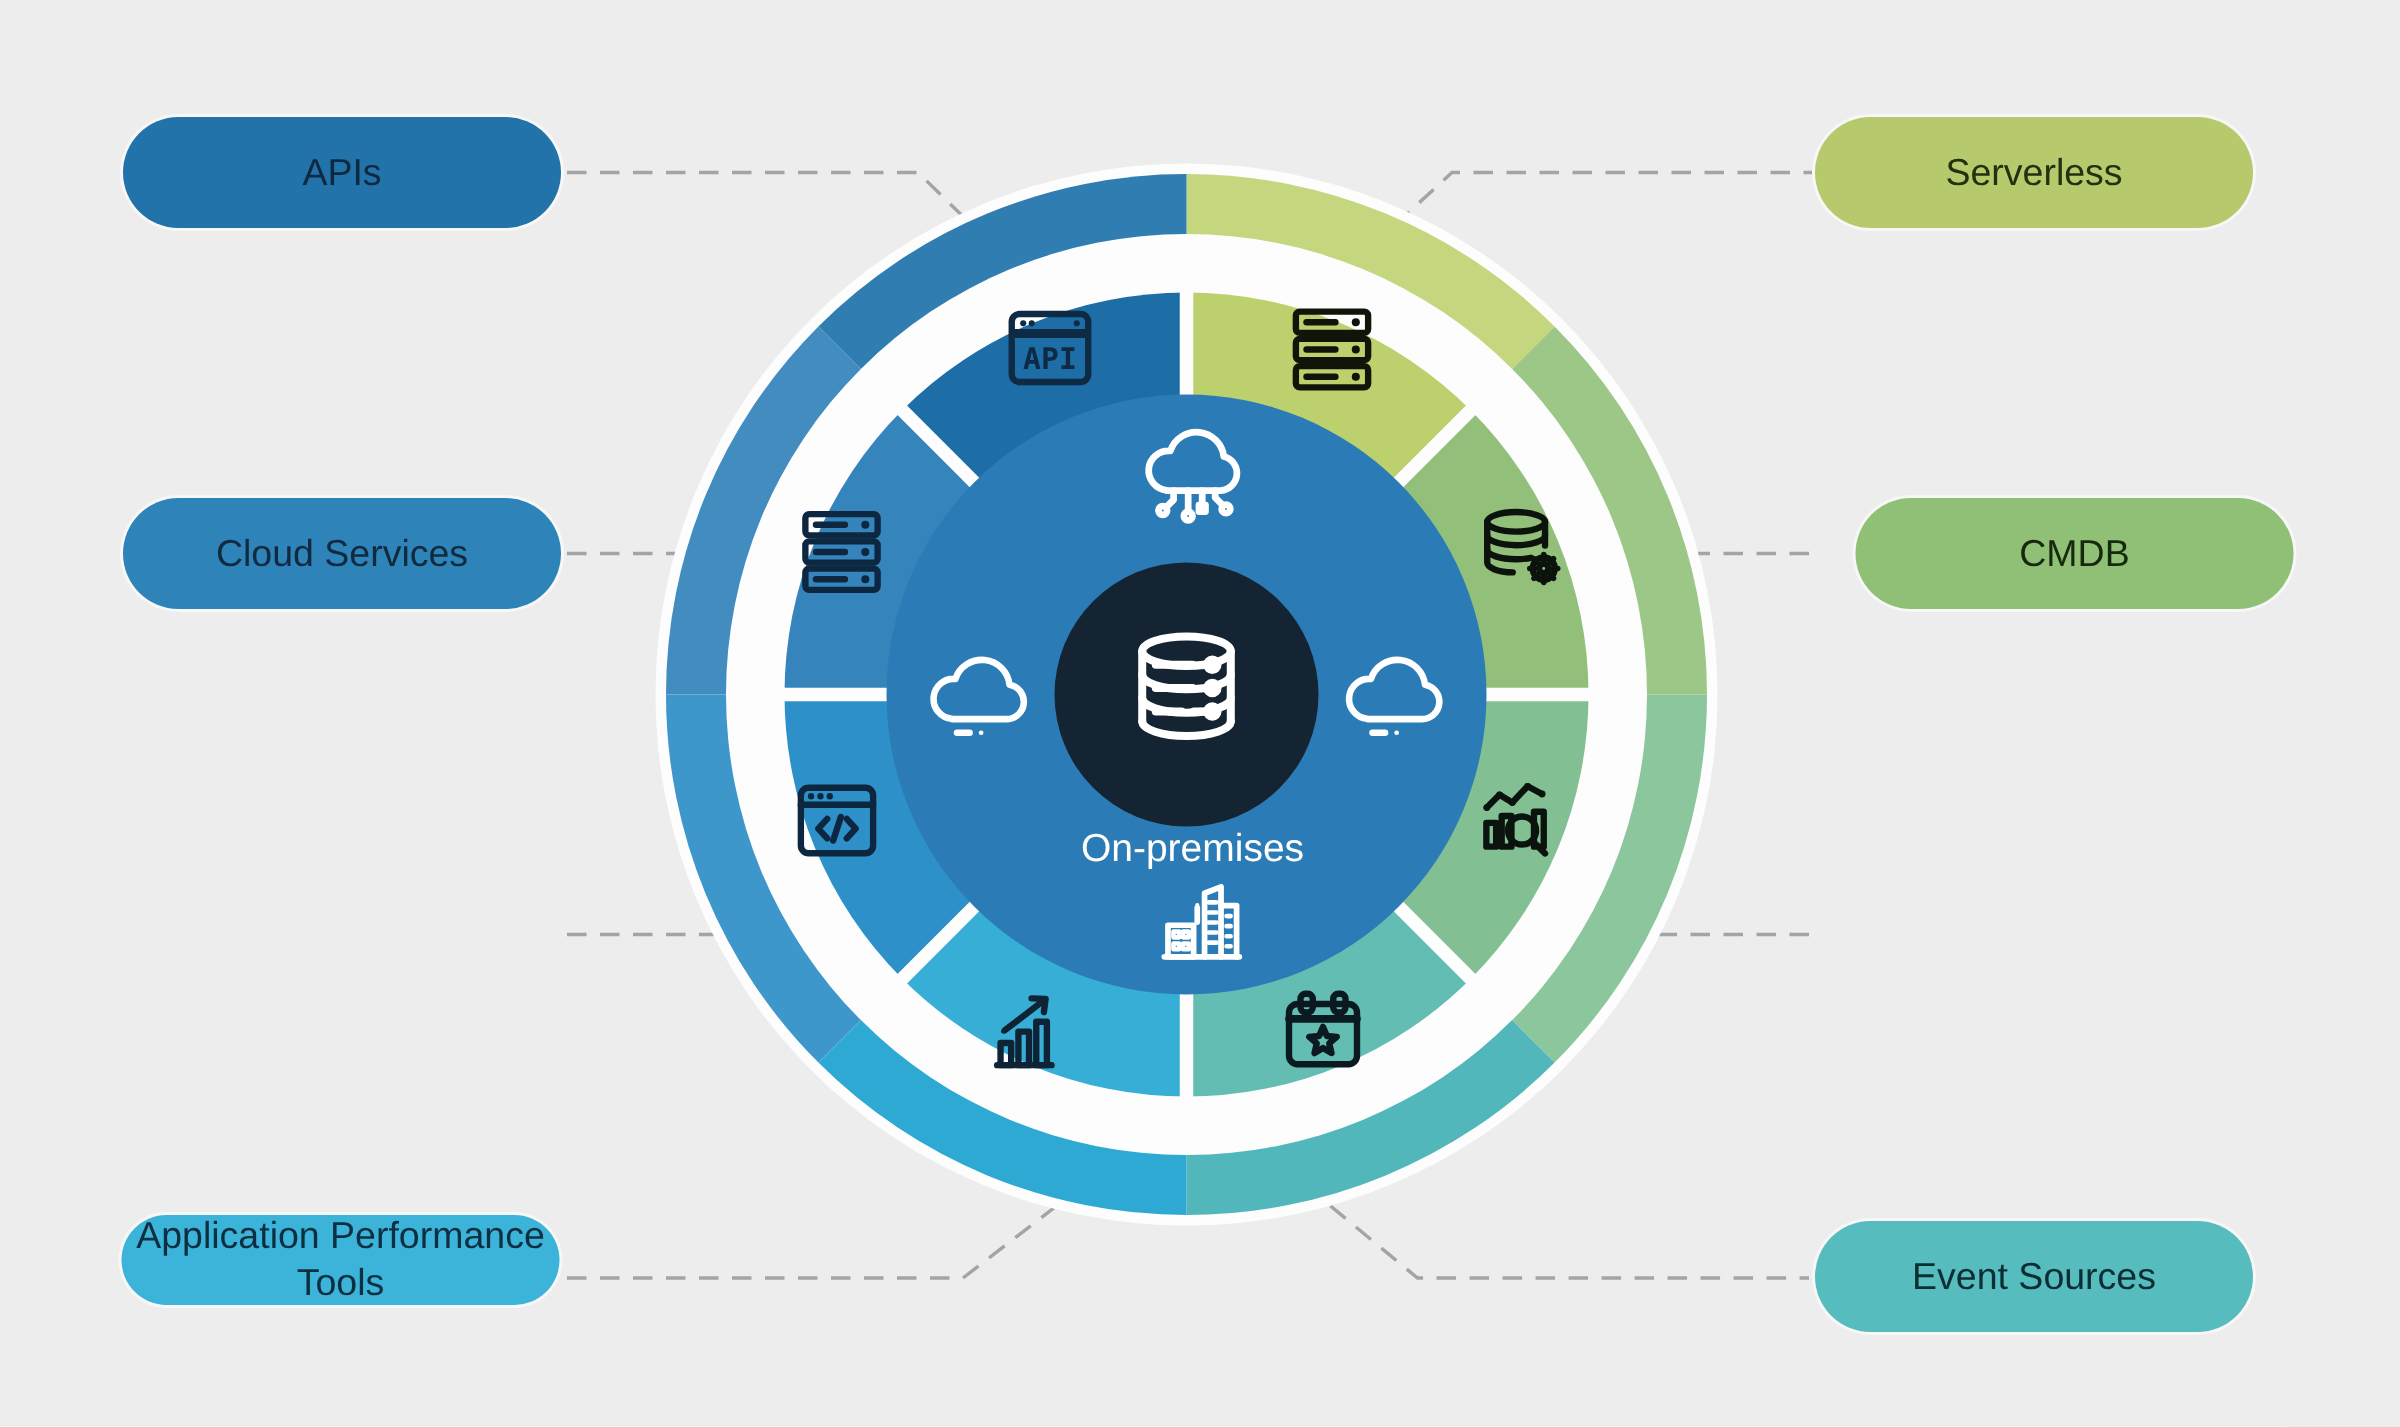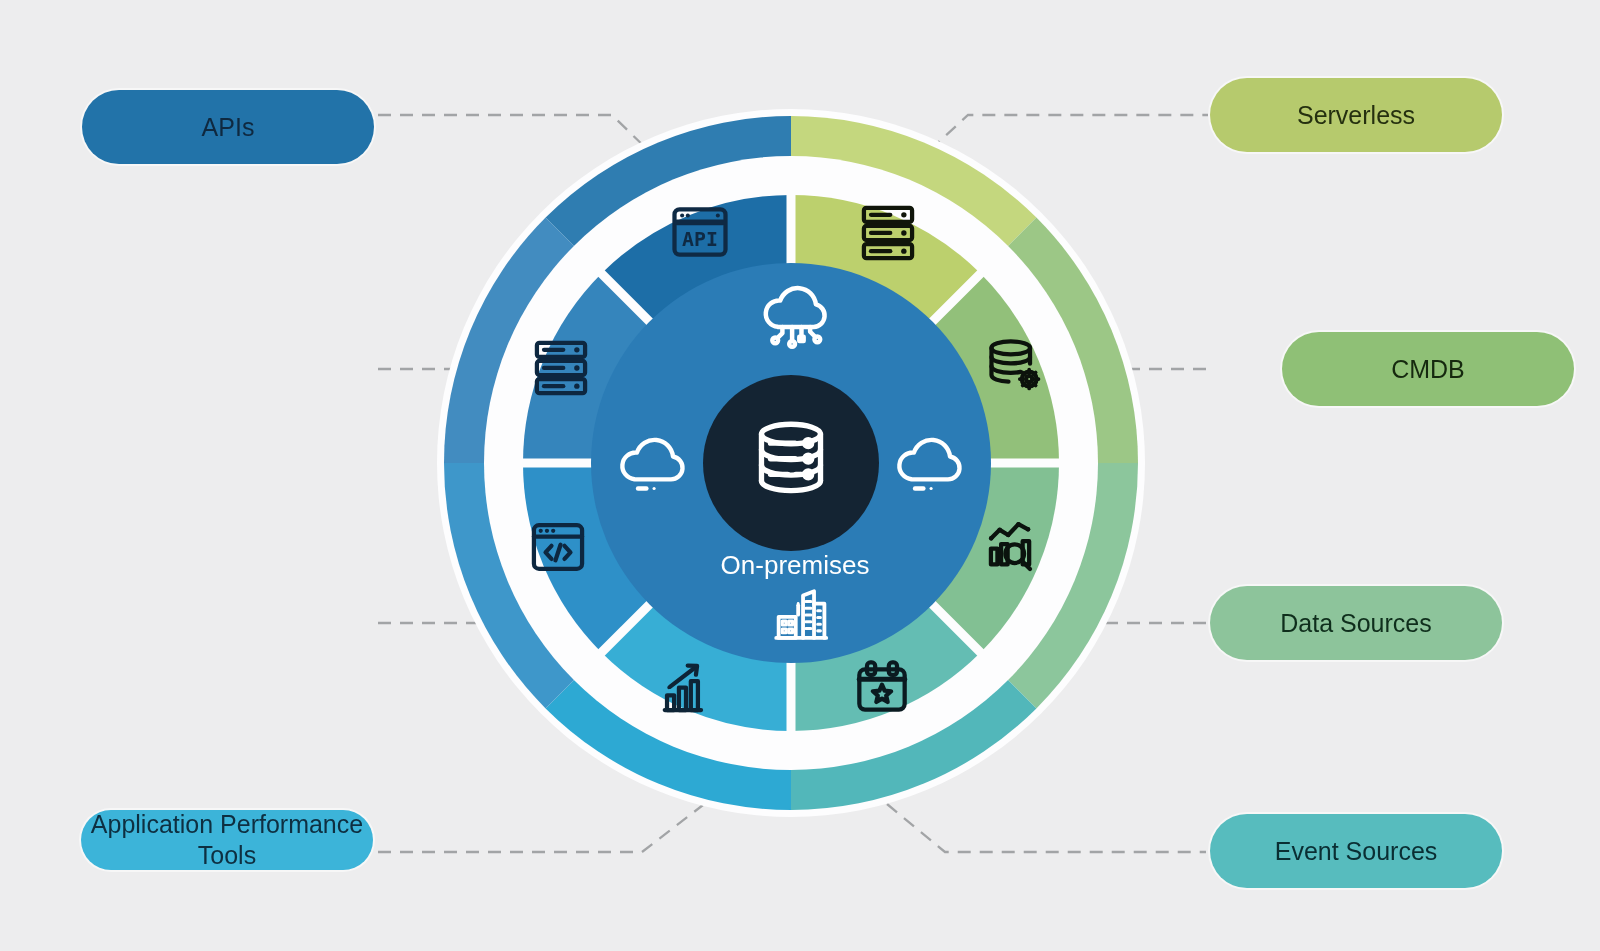--- a/index.html
+++ b/index.html
@@ -5,26 +5,26 @@
   html,body{margin:0;padding:0;}
   body{font-family:"Liberation Sans", sans-serif;}
   .canvas{position:relative;width:1600px;height:951px;overflow:hidden;}
   .scene{position:absolute;left:0;top:0;}
   .pill{
     position:absolute;width:292px;height:74px;border-radius:40px;
     display:flex;align-items:center;justify-content:center;text-align:center;
     font-size:25px;line-height:1.24;padding:0 8px;box-sizing:border-box;
     box-shadow:0 0 0 2px rgba(255,255,255,.55);
   }
-  .pos-l1{left:82px;top:78px;margin-top:12px;}
+  .pos-l1{left:82px;top:78px;}
   .pos-l2{left:82px;top:332px;}
   .pos-l3{left:82px;top:586px;}
   .pos-l4{left:81px;top:810px;height:60px;align-items:center;}
   .pos-r1{left:1210px;top:78px;justify-content:center;}
-  .pos-r2{left:1282px;top:332px;}
+  .pos-r2{left:1237px;top:332px;}
   .pos-r3{left:1210px;top:586px;}
   .pos-r4{left:1210px;top:814px;}
   .connector{fill:none;stroke-width:2.3;stroke-dasharray:13 9;}
   .divider{stroke:#fdfdfe;stroke-width:9;stroke-linecap:butt;}
   .onprem-label{font-size:26px;text-anchor:middle;}
 </style>
 </head>
 <body>
 
 <div class="canvas" style="background-color: rgb(237, 237, 238);">
@@ -240,30 +240,30 @@
       <use width="24" height="24" transform="translate(-27.6,115.4) scale(3.05)" href="#buildings-icon" style="color: rgb(255, 255, 255);"></use>
       <use width="24" height="24" transform="translate(-49.2,-50.2) scale(4.1)" href="#database-server-icon" style="color: rgb(255, 255, 255);"></use>
 
       <text class="onprem-label" x="4" y="111" fill="#ffffff">On-premises</text>
     </g>
   </svg>
 
   <div class="pill pos-l1" style="background-color: rgb(34, 115, 169); color: rgb(15, 41, 64);">
     <span>APIs</span>
   </div>
+  <div class="pill pos-l2" style="background-color: rgb(46, 132, 185); color: rgb(16, 42, 64);">
+    <span>Cloud Services</span>
+  </div>
   <div class="pill pos-l4" style="background-color: rgb(60, 180, 217); color: rgb(14, 47, 65);">
     <span>Application Performance Tools</span>
   </div>
 
   <div class="pill pos-r1" style="background-color: rgb(182, 202, 109); color: rgb(37, 48, 15);">
     <span>Serverless</span>
   </div>
   <div class="pill pos-r2" style="background-color: rgb(143, 192, 118); color: rgb(22, 41, 15);">
     <span>CMDB</span>
   </div>
-  <div class="pill pos-r3" style="background-color: rgb(141, 196, 155); color: rgb(15, 46, 28);">
-    <span>Data Sources</span>
-  </div>
   <div class="pill pos-r4" style="background-color: rgb(87, 188, 190); color: rgb(10, 46, 51);">
     <span>Event Sources</span>
   </div>
 
 </div>
 
 </body></html>

